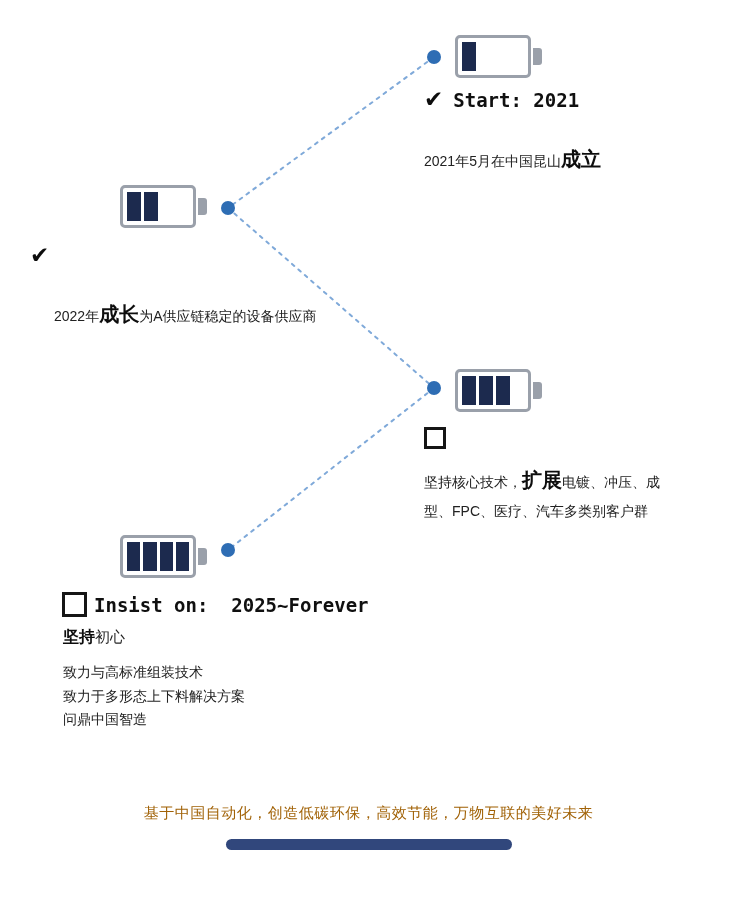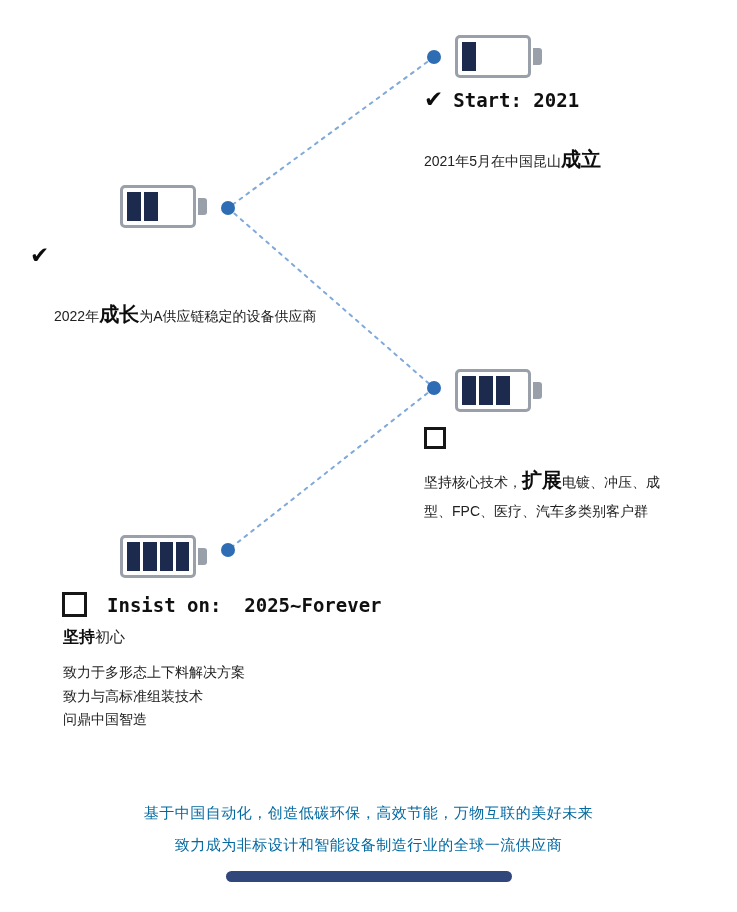--- a/index.html
+++ b/index.html
@@ -29,35 +29,35 @@
   .m-title {
     position:absolute;
     display:flex; align-items:center;
     font-family:"DejaVu Sans Mono","Liberation Mono",monospace;
     font-weight:bold; font-size:19px; color:#101010;
     white-space:pre;
   }
   .gap-10 { gap:10px; }
   .gap-3  { gap:3px; }
   .gap-5  { gap:5px; }
-  .gap-7  { gap:20px; }
+  .gap-7  { gap:7px; }
   .check { font-family:"DejaVu Sans","Liberation Sans",sans-serif; font-size:23px; font-weight:bold; line-height:1; color:#0d0d0d; }
   .boxmark { display:inline-block; border:3px solid #161616; background:#fff; flex:0 0 auto; }
   .box-22 { width:22px; height:22px; }
   .box-25 { width:25px; height:25px; }
 
   .desc { position:absolute; font-size:14px; color:#222; }
   .desc .hl { font-size:20px; font-weight:bold; color:#0d0d0d; }
   .desc-wrap { width:242px; line-height:29px; }
 
   .insist-head { position:absolute; font-size:15px; color:#222; }
   .insist-head .hl { font-size:16px; font-weight:bold; color:#0d0d0d; }
   .insist-lines { position:absolute; font-size:14px; line-height:23.5px; color:#222; }
 
-  .footer { position:absolute; left:0; right:0; top:804px; text-align:center; font-size:15px; color:#0369a1; letter-spacing:0.5px; }
+  .footer { position:absolute; left:0; right:0; top:804px; text-align:center; font-size:15px; color:#a16207; letter-spacing:0.5px; }
   .footer .f2 { margin-top:13px; }
   .footer-bar { margin:16px auto 0; width:286px; height:11px; border-radius:6px; background:#31477c; }
 </style>
 </head>
 <body>
 
 <svg class="connectors" width="737" height="912">
   <line class="dash" x1="434" y1="57" x2="228" y2="208"></line>
   <line class="dash" x1="228" y1="208" x2="434" y2="388"></line>
   <line class="dash" x1="434" y1="388" x2="228" y2="550"></line>
@@ -120,22 +120,21 @@
   <div class="battery-nub"></div>
 </div>
 <div class="m-title gap-7" style="left:62px; top:592px;">
   <span class="boxmark box-25"></span>
   <span>Insist on:  2025~Forever</span>
 </div>
 <div class="insist-head" style="left:63px; top:627px;">
   <span class="hl">坚持</span><span>初心</span>
 </div>
 <div class="insist-lines" style="left:63px; top:661px;">
+  <div>致力与高标准组装技术</div>
   <div>致力于多形态上下料解决方案</div>
-  <div>致力与高标准组装技术</div>
   <div>问鼎中国智造</div>
 </div>
 
 <div class="footer">
   <div class="f1">基于中国自动化，创造低碳环保，高效节能，万物互联的美好未来</div>
-  <div class="f2">致力成为非标设计和智能设备制造行业的全球一流供应商</div>
   <div class="footer-bar"></div>
 </div>
 
 </body></html>

